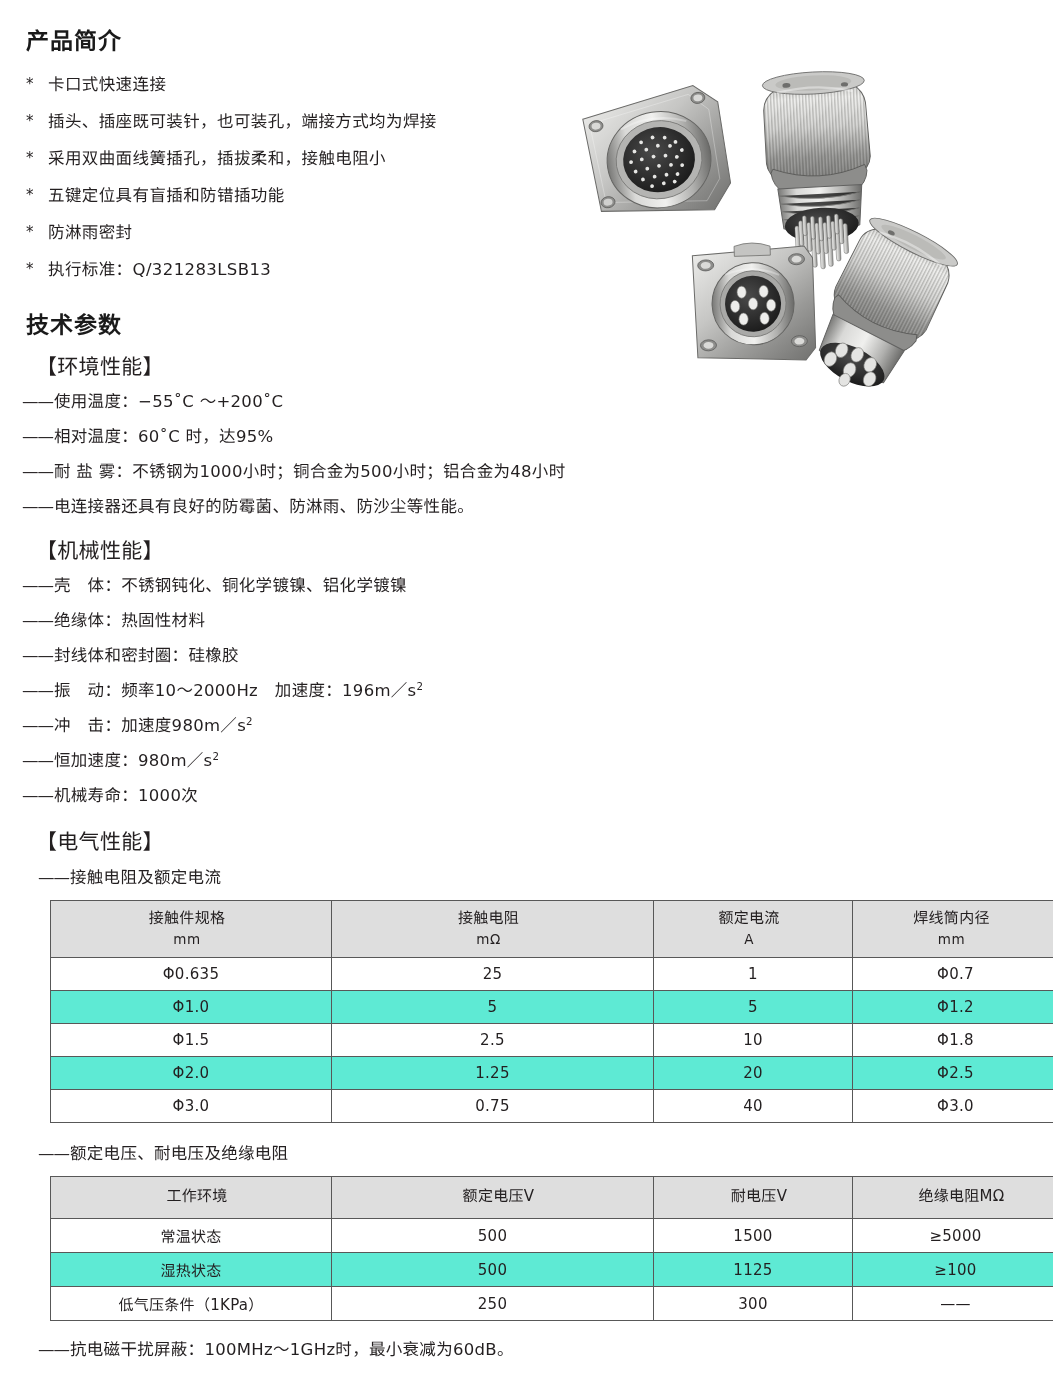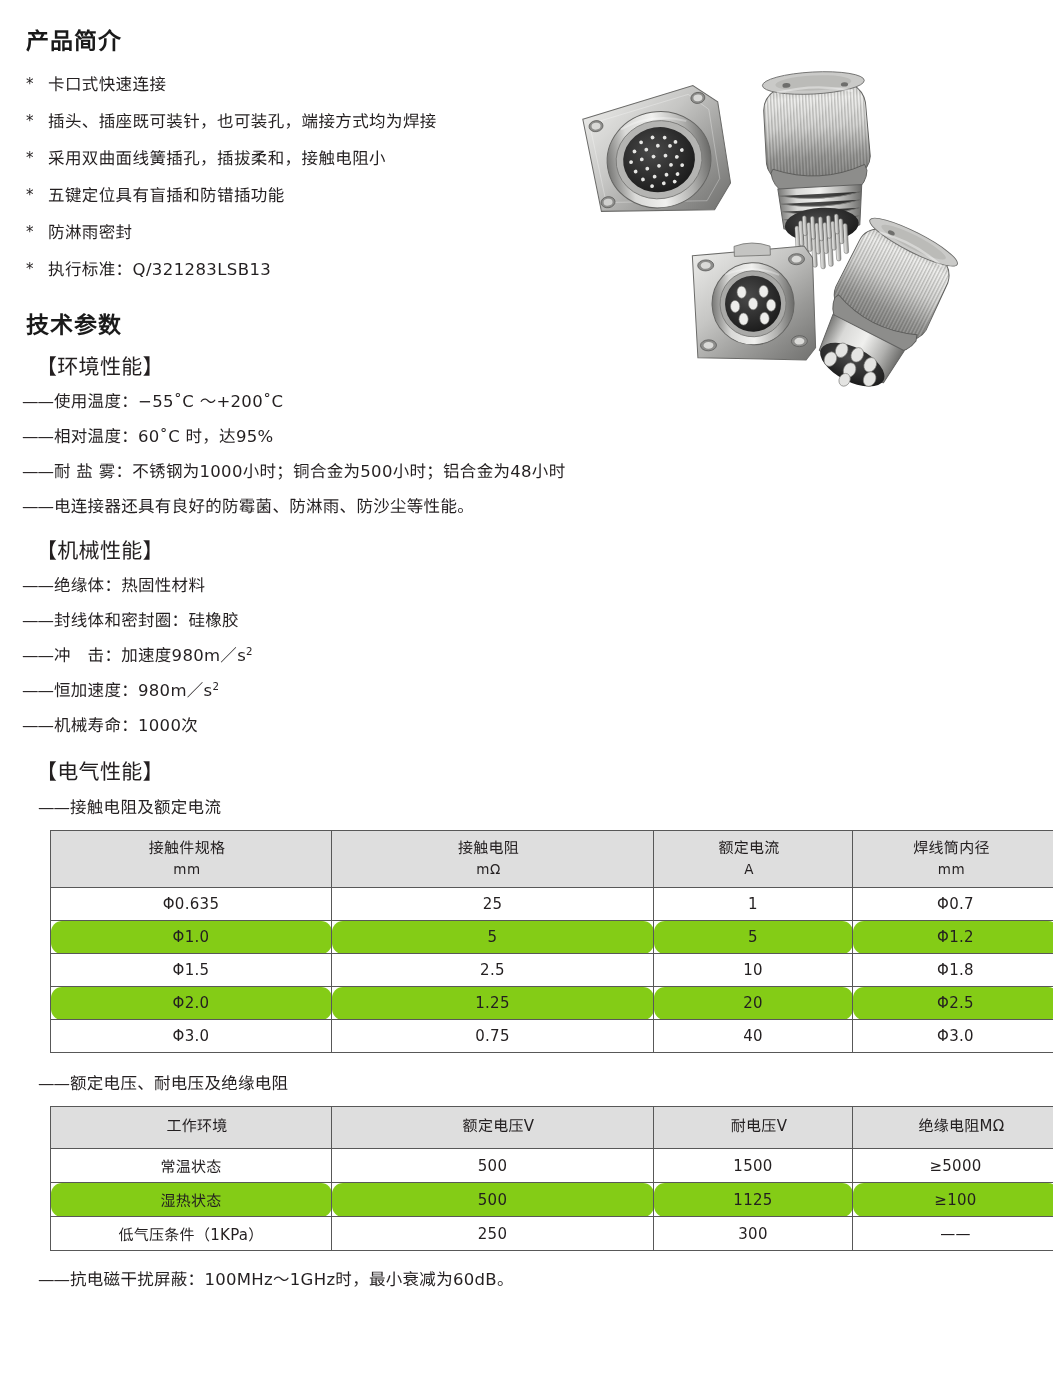--- a/index.html
+++ b/index.html
@@ -120,22 +120,21 @@
     display: block;
     font-size: 13.5px;
     letter-spacing: 0.5px;
   }
   table.spec-table tbody td {
     height: 32px;
     background: #ffffff;
     margin-top: 16px;
   }
   table.spec-table tbody tr.alt td {
-    background: #84cc16;
-    border-radius: 11px;
+    background: #5eead4;
   }
   table.spec-table col.c1 { width: 281px; }
   table.spec-table col.c2 { width: 322px; }
   table.spec-table col.c3 { width: 199px; }
   table.spec-table col.c4 { width: 206px; }
 
   table.volt-table thead th {
     padding: 9px 0 10px 12px;
   }
   table.volt-table tbody td { height: 33px; }
@@ -376,24 +375,30 @@
   </div>
   <div class="spec-line">
     <span class="dash">——</span><span>耐 盐 雾：不锈钢为1000小时；铜合金为500小时；铝合金为48小时</span>
   </div>
   <div class="spec-line">
     <span class="dash">——</span><span>电连接器还具有良好的防霉菌、防淋雨、防沙尘等性能。</span>
   </div>
 
   <div class="group-title" style="margin-top:10px;">【机械性能】</div>
   <div class="spec-line">
+    <span class="dash">——</span><span>壳　体：不锈钢钝化、铜化学镀镍、铝化学镀镍</span>
+  </div>
+  <div class="spec-line">
     <span class="dash">——</span><span>绝缘体：热固性材料</span>
   </div>
   <div class="spec-line">
     <span class="dash">——</span><span>封线体和密封圈：硅橡胶</span>
+  </div>
+  <div class="spec-line">
+    <span class="dash">——</span><span>振　动：频率10～2000Hz　加速度：196m／s</span><sup>2</sup>
   </div>
   <div class="spec-line">
     <span class="dash">——</span><span>冲　击：加速度980m／s</span><sup>2</sup>
   </div>
   <div class="spec-line">
     <span class="dash">——</span><span>恒加速度：980m／s</span><sup>2</sup>
   </div>
   <div class="spec-line">
     <span class="dash">——</span><span>机械寿命：1000次</span>
   </div>

